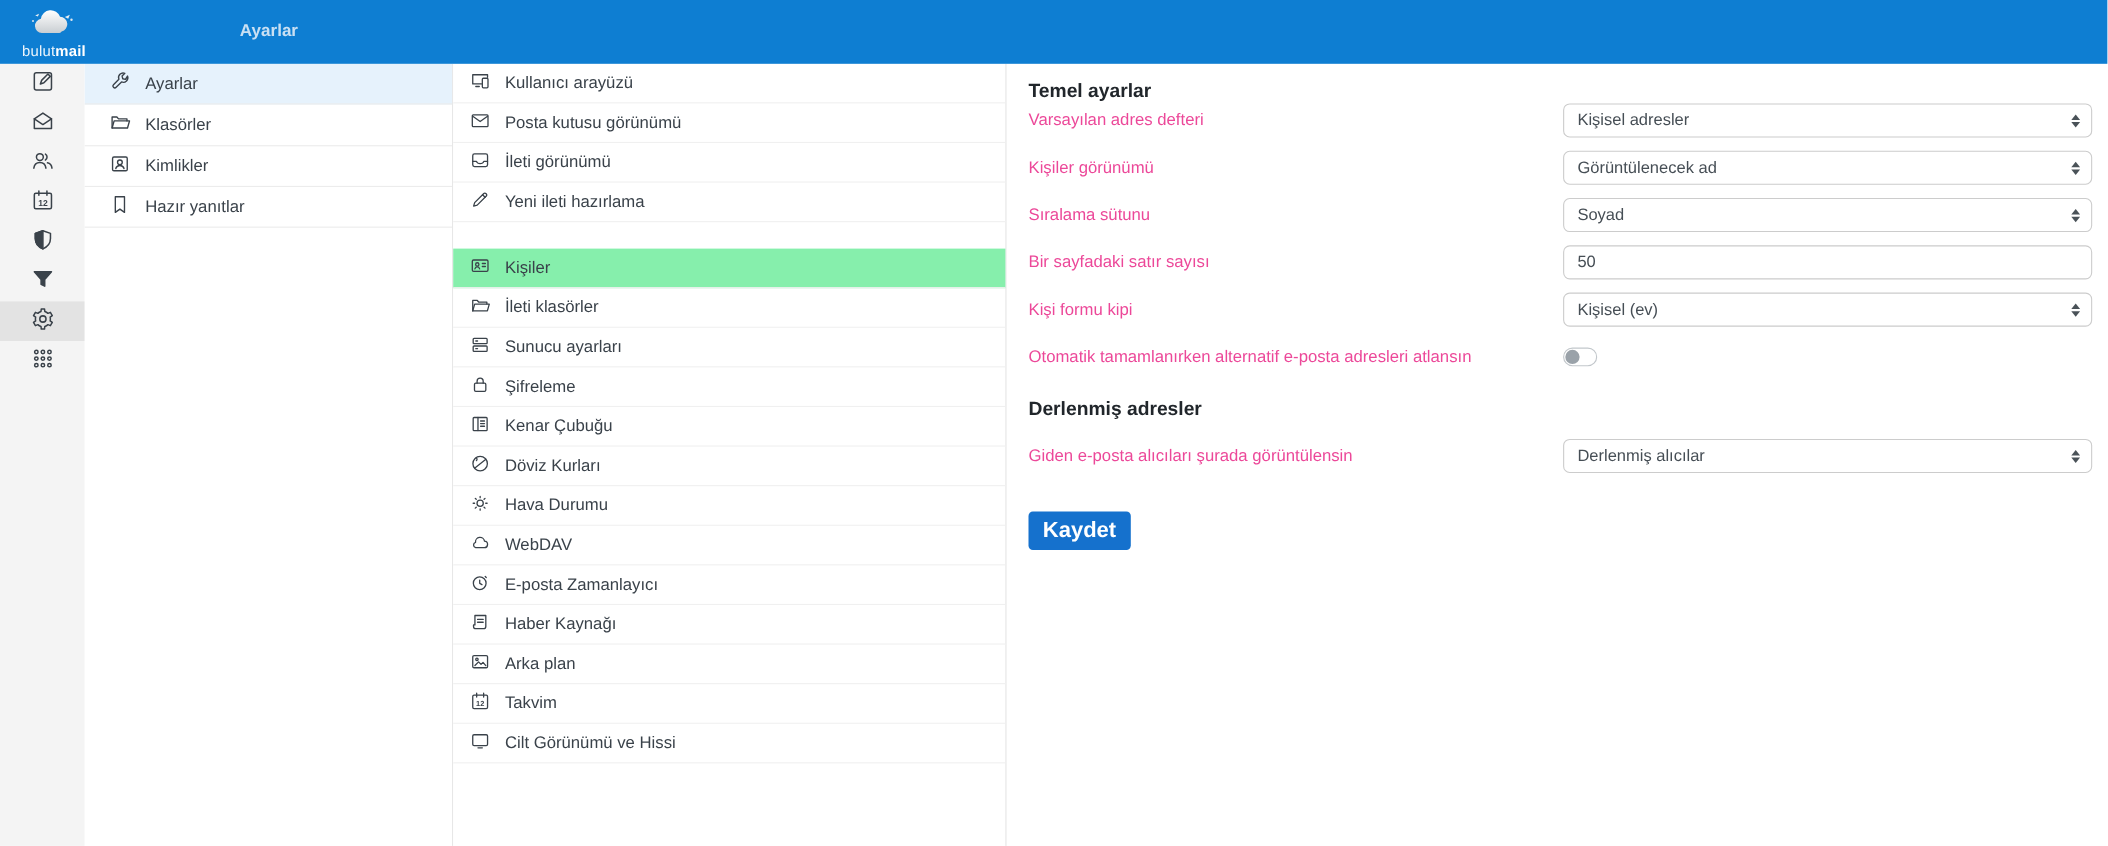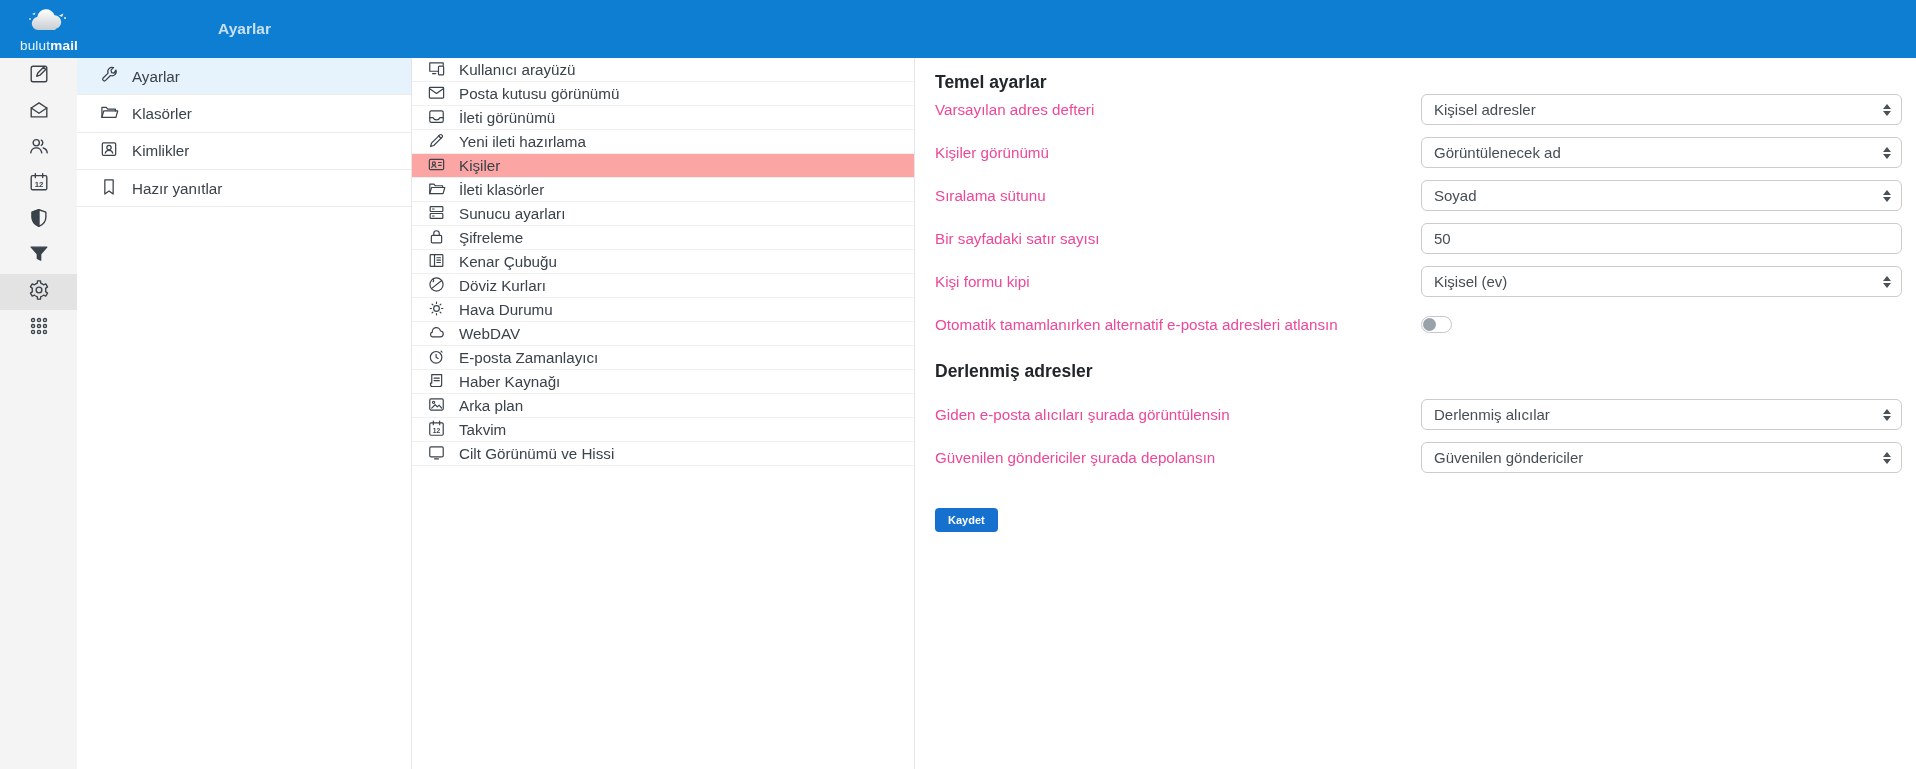--- a/index.html
+++ b/index.html
@@ -29,23 +29,23 @@
   
   .colnav { width:335px; background:#fff; border-right:1px solid #e5e5e5; }
   .nrow { height:37.3px; display:flex; align-items:center; gap:13px; padding-left:22px;
           border-bottom:1px solid #ececec; color:#3a424a; font-size:15.2px; cursor:pointer; }
   .nrow.sel { background:#e6f2fc; }
   .nrow svg { width:20px; height:20px; stroke:#3a424a; fill:none; stroke-width:1.5;
               stroke-linecap:round; stroke-linejoin:round; flex:none; }
 
   
   .colsec { width:503px; background:#fff; border-right:1px solid #e5e5e5; }
-  .srow { height:24px; display:flex; align-items:center; gap:13px; padding-left:15px;
+  .srow { height:36px; display:flex; align-items:center; gap:13px; padding-left:15px;
           border-bottom:1px solid #f0f0f0; color:#3a424a; font-size:15.2px; cursor:pointer; }
-  .srow.sel { background:#fca5a5; }
+  .srow.sel { background:#86efac;margin-top:24px; }
   .srow svg { width:19px; height:19px; stroke:#3a424a; fill:none; stroke-width:1.5;
               stroke-linecap:round; stroke-linejoin:round; flex:none; }
 
   
   .main { flex:1; padding:14px 14px 0 20px; }
   .main h2 { font-size:17.5px; font-weight:700; color:#21262b; }
   .main h2.h2b { margin-top:20px; margin-bottom:16px; }
   .frow { display:flex; align-items:center; margin-bottom:10px; min-height:33px; }
   .flabel { flex:1; font-size:15.2px; color:#ec4899; padding-right:20px; }
   .fctrl { width:481px; flex:none; position:relative; }
@@ -59,21 +59,21 @@
             display:flex; flex-direction:column; align-items:center; gap:2px; }
   .arr-up { width:0; height:0; border-left:4px solid transparent; border-right:4px solid transparent;
             border-bottom:5px solid #4a5258; }
   .arr-dn { width:0; height:0; border-left:4px solid transparent; border-right:4px solid transparent;
             border-top:5px solid #4a5258; }
   .toggle { width:31px; height:17px; border:1px solid #c2c7cb; border-radius:9px; background:#fff;
             position:relative; cursor:pointer; }
   .knob { position:absolute; left:1px; top:1px; width:13px; height:13px; border-radius:50%;
           background:#9aa2a9; }
   .savebtn { display:inline-block; margin-top:24px; background:#1571cd; color:#fff; border:none;
-             border-radius:4px; padding:6px 13px; font-size:11px; font-weight:600;
+             border-radius:4px; padding:6px 13px; font-size:20px; font-weight:600;
              font-family:"Liberation Sans", sans-serif; cursor:pointer; }
 </style>
 </head>
 <body>
 
 <header class="topbar">
   <div class="brand">
     <span>
       <svg width="46" height="24" viewBox="0 0 46 24">
         <defs>
@@ -396,29 +396,17 @@
         <div class="selectbox">
           <span>Derlenmiş alıcılar</span>
           <span class="arrows">
               <span class="arr-up"></span>
               <span class="arr-dn"></span>
             </span>
         </div>
       </div>
     </div>
 
-    <div class="frow">
-      <span class="flabel">Güvenilen göndericiler şurada depolansın</span>
-      <div class="fctrl">
-        <div class="selectbox">
-          <span>Güvenilen göndericiler</span>
-          <span class="arrows">
-              <span class="arr-up"></span>
-              <span class="arr-dn"></span>
-            </span>
-        </div>
-      </div>
-    </div>
 
     <button class="savebtn">Kaydet</button>
   </main>
 
 </div>
 
 </body></html>

